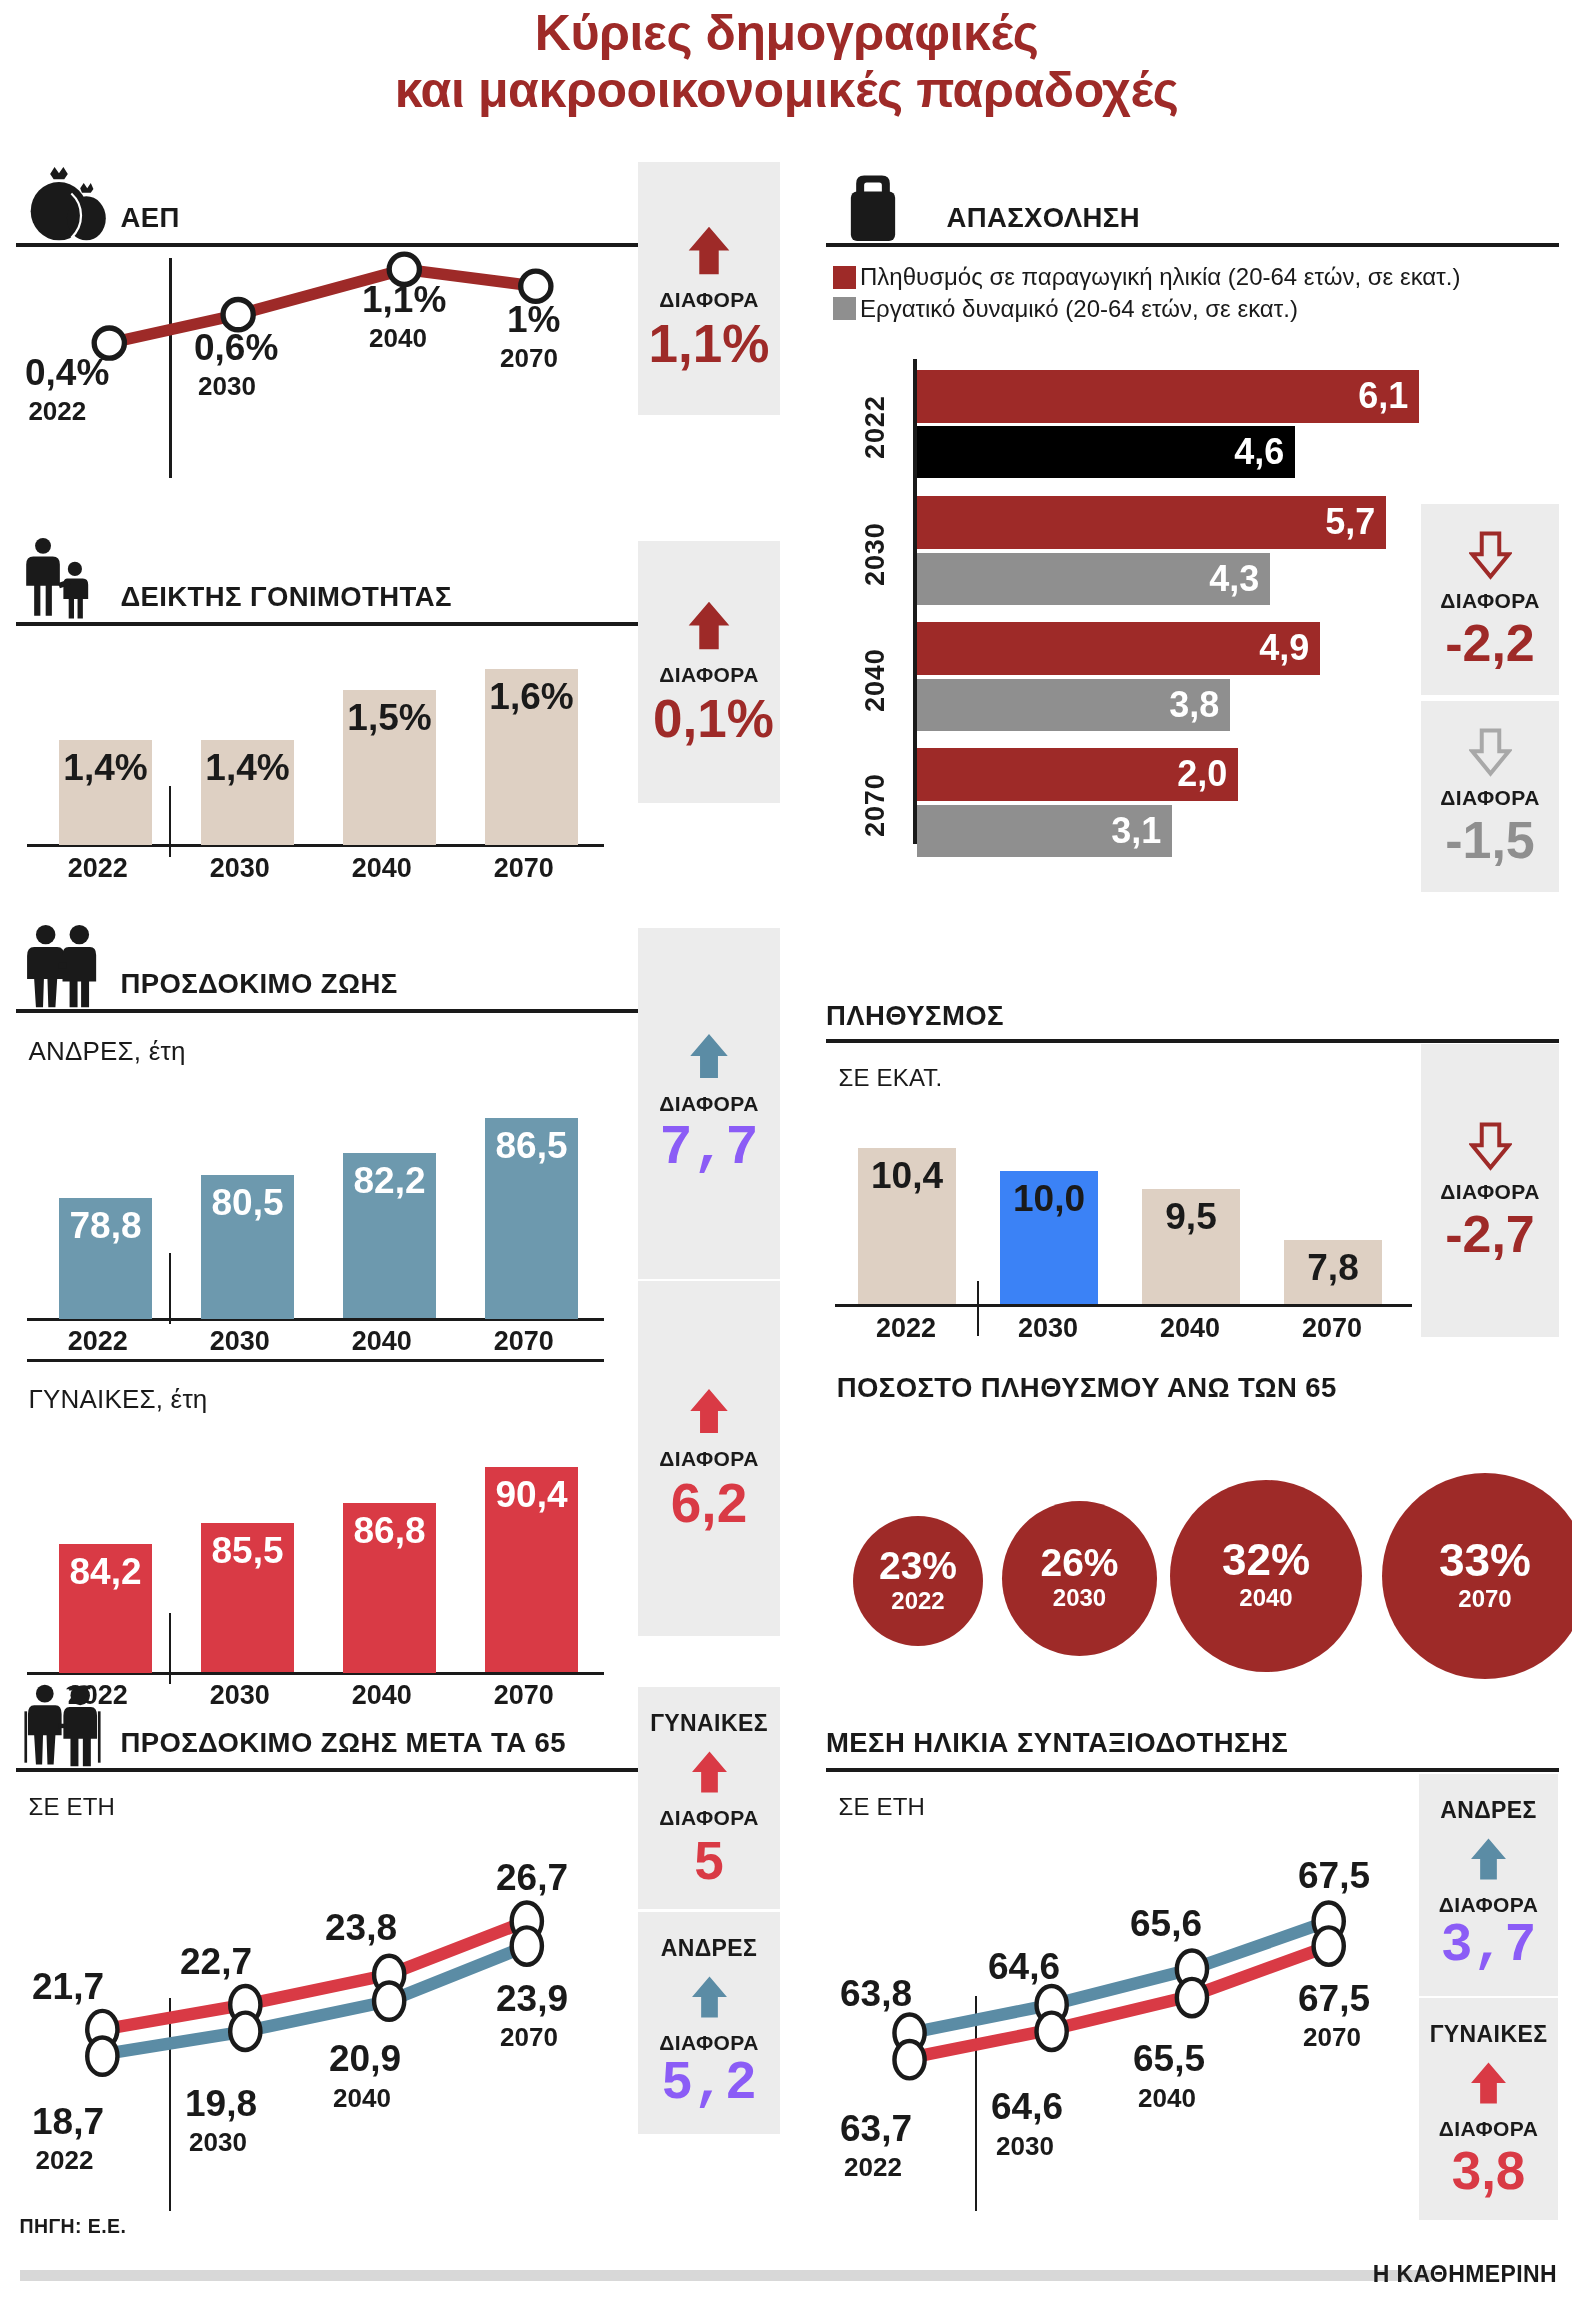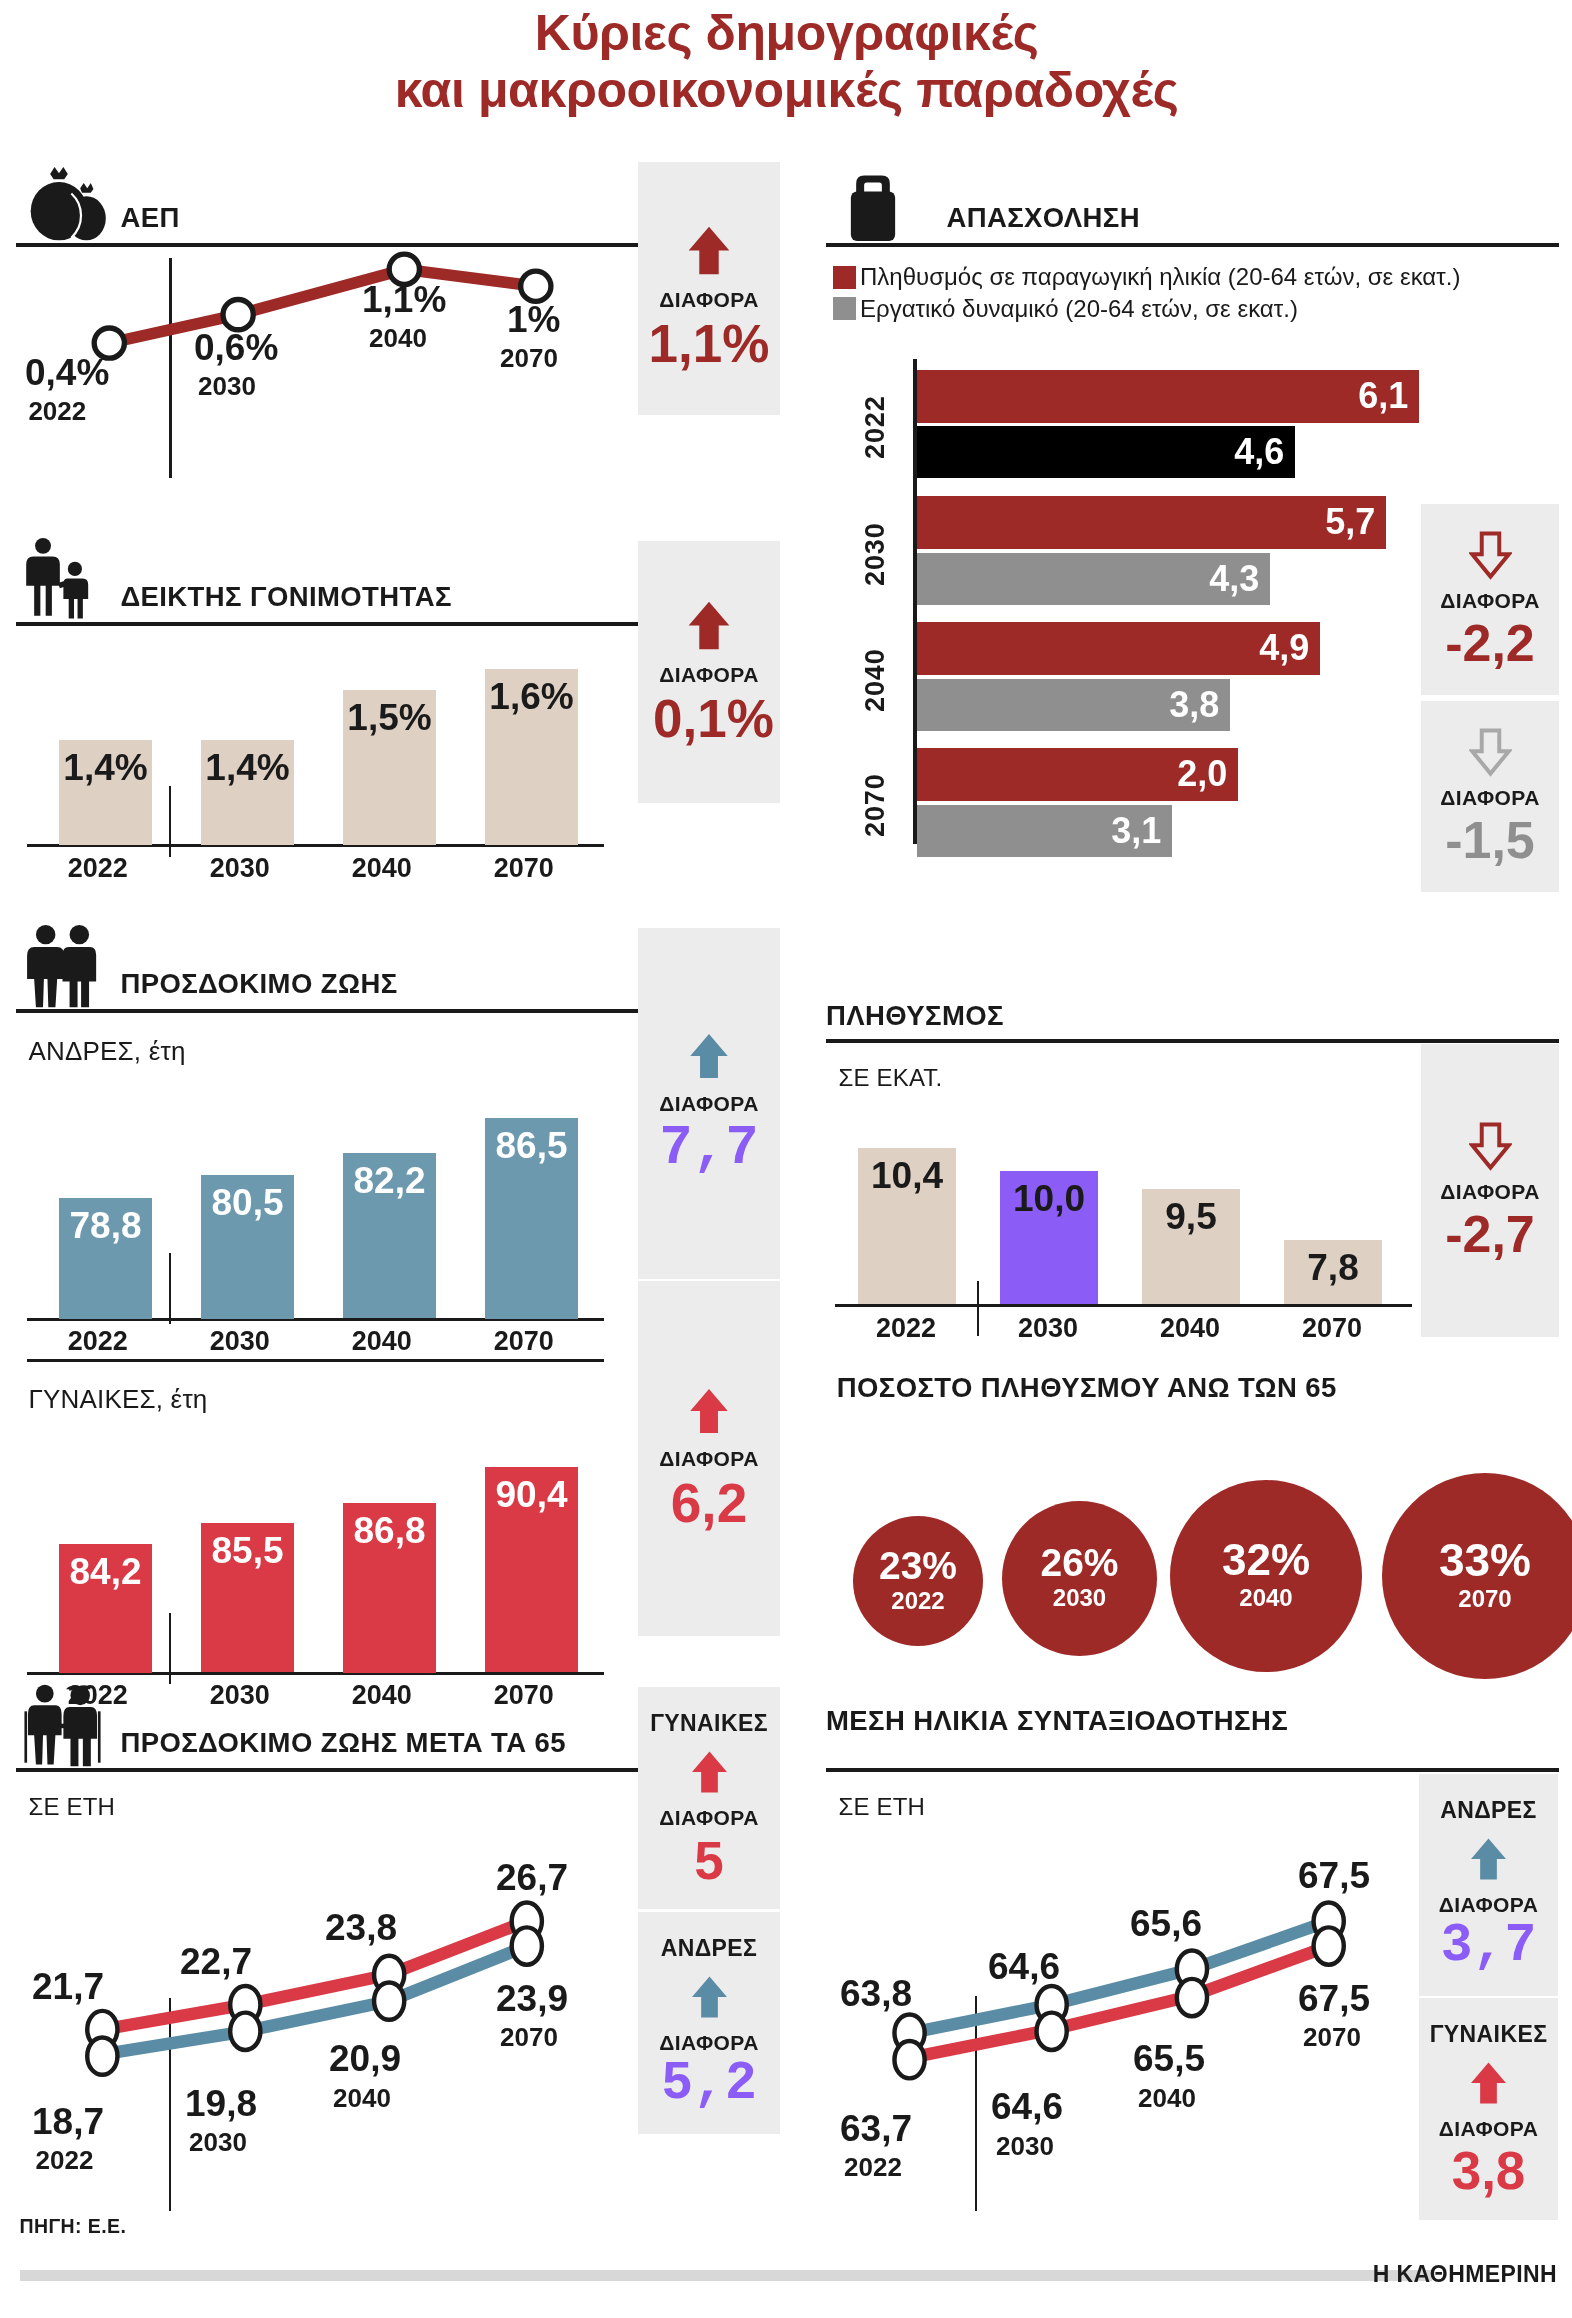--- a/index.html
+++ b/index.html
@@ -406,21 +406,21 @@
     <div class="rule"></div>
 
     <div style="position:relative;width:733px;height:302px;">
       <div class="sublabel" style="position:absolute;left:12.4px;top:21px;font-size:24px;">ΣΕ ΕΚΑΤ.</div>
       <div style="position:absolute;left:151px;top:238px;width:1.8px;height:55px;background:#1a1a1a;"></div>
       <div style="position:absolute;left:9px;top:261px;width:577px;height:2.7px;background:#1a1a1a;"></div>
 
       <div class="vbar" style="left:32px;top:105px;width:98px;height:156px;background:#ded0c3;">
         <span>10,4</span>
       </div>
-      <div class="vbar" style="left:174px;top:128px;width:98px;height:133px;background:#8b5cf6;">
+      <div class="vbar" style="left:174px;top:128px;width:98px;height:133px;background:#3b82f6;">
         <span>10,0</span>
       </div>
       <div class="vbar" style="left:316px;top:146px;width:98px;height:115px;background:#ded0c3;">
         <span>9,5</span>
       </div>
       <div class="vbar" style="left:458px;top:197px;width:98px;height:64px;background:#ded0c3;">
         <span>7,8</span>
       </div>
 
       <div class="yearrow" style="position:absolute;left:9px;top:270px;width:577px;">
@@ -456,21 +456,21 @@
         <span class="y">2040</span>
       </div>
       <div class="circ" style="left:556px;top:39px;width:206px;height:206px;">
         <span class="v" style="font-size:46px;">33%</span>
         <span class="y">2070</span>
       </div>
     </div>
   </div>
 
   <div class="panel" style="left:826px;top:1683px;width:733px;height:533px;">
-    <div style="height:85px;display:flex;align-items:center;">
+    <div style="height:85px;display:flex;align-items:flex-end;">
       <div class="sec-title" style="padding-bottom:9px;">ΜΕΣΗ ΗΛΙΚΙΑ ΣΥΝΤΑΞΙΟΔΟΤΗΣΗΣ</div>
     </div>
     <div class="rule"></div>
 
     <div style="position:relative;width:604px;height:444px;">
       <div class="sublabel" style="position:absolute;left:12.4px;top:21px;font-size:24px;">ΣΕ ΕΤΗ</div>
       <div style="position:absolute;left:149px;top:224px;width:1.8px;height:215px;background:#1a1a1a;"></div>
 
       <svg width="604" height="444" style="position:absolute;left:0;top:0;" viewBox="0 0 680 500">
         <polyline points="94,294 254,262 412,222 566,168" fill="none" stroke="#5b8ca5" stroke-width="14"></polyline>

